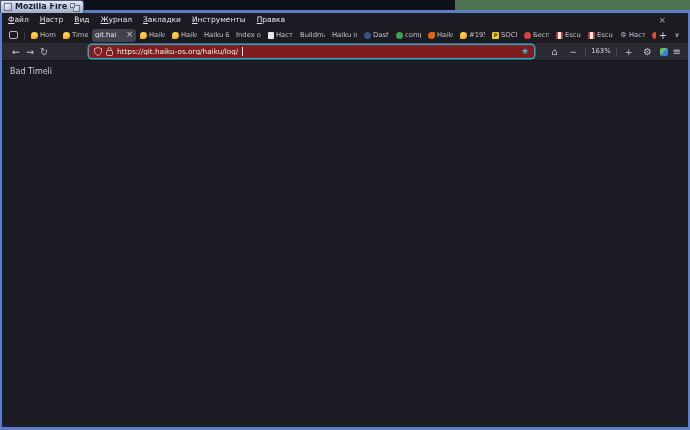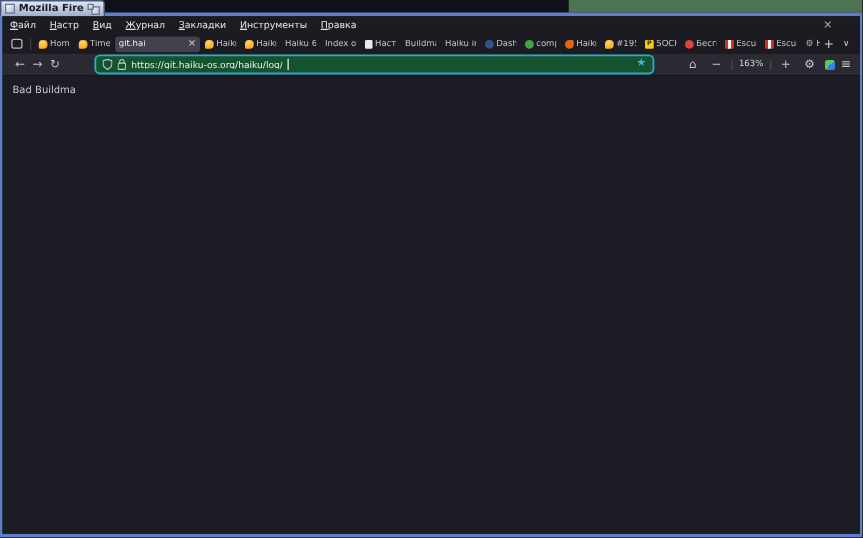--- a/index.html
+++ b/index.html
@@ -38,21 +38,21 @@
 
   
   .tabbar { height:16px; background:#1c1b22; display:flex; align-items:center;
     padding:0 4px; flex:none; }
   .ff-view-btn { width:15px; height:12px; display:flex; align-items:center; justify-content:center; flex:none; }
   .ff-view-glyph { width:9px; height:8px; border:1px solid #b9b9c3; border-radius:2px; }
   .tab-sep { width:1px; height:9px; background:#3a3945; margin:0 3px; flex:none; }
   .tab-strip { display:flex; align-items:center; gap:1px; overflow:hidden; flex:1; }
   .tab { height:13px; width:31px; flex:none; display:flex; align-items:center; gap:2px;
     padding:0 3px; border-radius:3px; overflow:hidden; color:#c2c2c9; }
-  .tab.active { width:68px; background:#42414d; color:#f0f0f4; box-shadow:0 0 2px rgba(0,0,0,.5); }
+  .tab.active { width:44px; background:#42414d; color:#f0f0f4; box-shadow:0 0 2px rgba(0,0,0,.5); }
   .tab-label { font-size:6.8px; white-space:nowrap; overflow:hidden; line-height:1; }
   .tab-close { margin-left:auto; font-size:8px; color:#cfcfd6; line-height:1; flex:none; }
   .ticon { width:7px; height:7px; flex:none; display:flex; align-items:center; justify-content:center;
     font-size:5px; font-weight:bold; line-height:1; border-radius:2px; }
   .haiku-yellow { background:radial-gradient(circle at 40% 30%, #ffd75e, #f29a11); border-radius:45% 45% 45% 15%; }
   .doc-white   { background:#e9e9ec; width:6px; border-radius:1px; }
   .globe-blue  { background:#34508d; border-radius:50%; }
   .globe-green { background:#43a447; border-radius:50%; }
   .leaf-orange { background:#e06612; border-radius:50% 20% 50% 50%; }
   .p-yellow    { background:#f6c915; color:#3c2d00; border-radius:1px; }
@@ -63,21 +63,21 @@
   .new-tab-btn, .tab-overflow-btn { flex:none; width:14px; height:13px; display:flex;
     align-items:center; justify-content:center; color:#cfcfd6; border-radius:2px; }
   .new-tab-btn { font-size:10px; }
   .tab-overflow-btn { font-size:7px; }
 
   
   .navbar { height:18px; background:#2b2a33; border-bottom:1px solid #141319;
     display:flex; align-items:center; padding:0 7px; flex:none; }
   .nav-btn { width:14px; height:14px; display:flex; align-items:center; justify-content:center;
     color:#c3c3cc; font-size:9.5px; line-height:1; flex:none; border-radius:2px; }
-  .urlbar { width:445px; height:13px; margin-left:26px; background:#14532d;
+  .urlbar { width:445px; height:13px; margin-left:38px; background:#7f1d1d;
     border-radius:3px; box-shadow:0 0 0 1.5px #2fa7cc; display:flex; align-items:center;
     padding:0 5px; gap:4px; flex:none; }
   .urlbar svg { flex:none; }
   .url-text { font-size:7.3px; color:#ecECF1; color:#ececf1; white-space:nowrap; overflow:hidden; line-height:1; }
   .text-cursor { width:1px; height:9px; background:#f2f2f7; flex:none; }
   .bookmark-star { margin-left:auto; color:#3fb3e6; font-size:9px; line-height:1; flex:none; }
   .nav-right { margin-left:auto; display:flex; align-items:center; gap:5px; }
   .zoom-level { font-size:6.8px; color:#d6d6dd; line-height:1; }
   .vsep { width:1px; height:8px; background:#4a4954; }
   .ext-icon { width:8px; height:8px; border-radius:2px;
@@ -229,16 +229,16 @@
       <span class="zoom-level">163%</span>
       <span class="vsep"></span>
       <span class="nav-btn">+</span>
       <span class="nav-btn">⚙</span>
       <span class="ext-icon"></span>
       <span class="hamburger">≡</span>
     </div>
   </div>
 
   <div class="content">
-    <div class="page-message">Bad Buildma</div>
+    <div class="page-message">Bad Timeli</div>
   </div>
 
 </div>
 
 </body></html>

